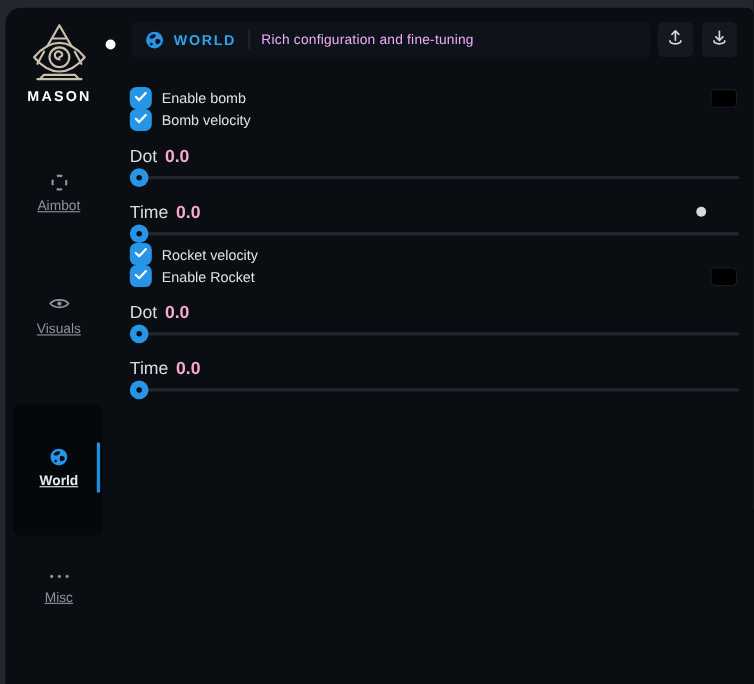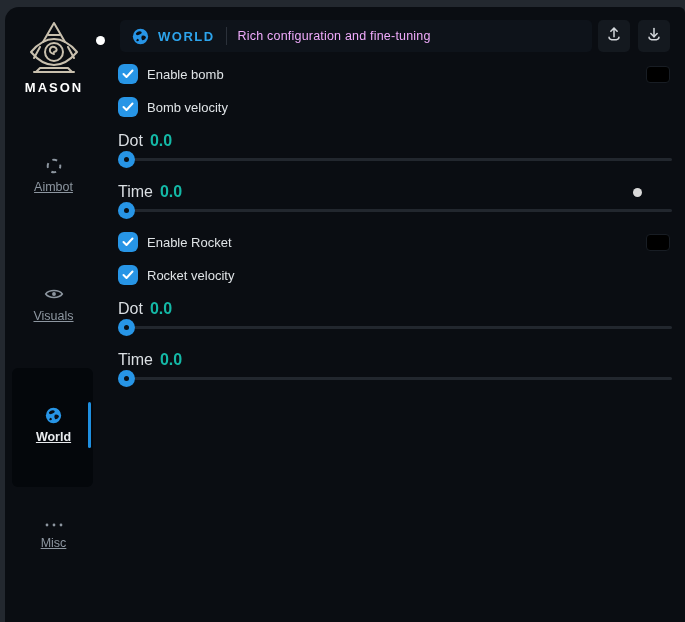--- a/index.html
+++ b/index.html
@@ -19,30 +19,30 @@
   
   .headerbar{position:absolute;left:115px;top:13px;width:472px;height:32px;background:#0e131a;
              border-radius:5px;display:flex;align-items:center;padding:0 12px;box-sizing:border-box;}
   .headerbar .h-icon{display:flex;align-items:center;margin-right:9px;}
   .h-title{font-size:13px;font-weight:bold;letter-spacing:1.5px;color:#2da4ec;}
   .h-divider{width:1px;height:18px;background:#2b313a;margin:0 11px;}
   .h-subtitle{font-size:12.5px;color:#f0abfc;letter-spacing:.2px;}
   .icon-btn{position:absolute;top:13px;width:32px;height:32px;background:#14191f;border-radius:5px;
             display:flex;align-items:center;justify-content:center;cursor:pointer;}
   
-  .rows{position:absolute;left:113px;top:45px;width:554px;text-align:center;}
-  .row-toggle{display:flex;align-items:center;height:20px;margin-top:13px;}
+  .rows{position:absolute;left:113px;top:60px;width:554px;text-align:center;}
+  .row-toggle{display:flex;align-items:center;height:20px;}
   .row-toggle.first{margin-top:12px;}
   .checkbox{width:20px;height:20px;border-radius:6px;background:#2795e6;display:flex;
             align-items:center;justify-content:center;cursor:pointer;flex:0 0 auto;}
   .t-label{margin-left:9px;font-size:13px;color:#dfe3e6;}
   .swatch{margin-left:auto;margin-right:2px;width:24px;height:17px;border-radius:4px;
           border:1px solid #181d24;box-sizing:border-box;cursor:pointer;}
   .row-slider-label{margin-top:15px;height:15px;font-size:16px;color:#dbdfe3;display:flex;gap:7px;}
-  .row-slider-label .val{color:#14b8a6;font-weight:bold;}
+  .row-slider-label .val{color:#f9a8d4;font-weight:bold;}
   .row-slider{position:relative;height:17px;margin-top:4px;cursor:pointer;}
   .track{position:absolute;left:0;right:0;top:7px;height:3px;background:#22272e;border-radius:2px;}
   .handle{position:absolute;top:0;width:17px;height:17px;border-radius:50%;background:#2795e6;
           display:flex;align-items:center;justify-content:center;}
   .handle .pupil{width:5px;height:5px;border-radius:50%;background:#0a1016;}
   
   .cursor-dot{position:absolute;border-radius:50%;}
 </style>
 </head>
 <body>
@@ -64,21 +64,21 @@
     </div>
     <div class="active-box"></div>
     <div class="active-bar"></div>
     <div id="sidebar-items">
         <div class="side-item" style="top: 150px;">
           <span class="s-icon"><svg width="18" height="18" viewBox="0 0 20 20">
               <circle cx="10" cy="10" r="7" fill="none" stroke="#8d96a0" stroke-width="2.2" stroke-dasharray="5.5 5.5" stroke-dashoffset="2.75"></circle>
             </svg></span>
           <div class="s-label">Aimbot</div>
         </div>
-        <div class="side-item" style="top: 279px; text-align: center;">
+        <div class="side-item" style="top: 262px; text-align: center;">
           <span class="s-icon"><svg width="20" height="14" viewBox="0 0 24 16">
               <path d="M2 8 C6 2.5 18 2.5 22 8 C18 13.5 6 13.5 2 8 Z" fill="none" stroke="#8d96a0" stroke-width="1.8"></path>
               <circle cx="12" cy="8" r="2.3" fill="#8d96a0"></circle>
             </svg></span>
           <div class="s-label">Visuals</div>
         </div>
         <div class="side-item active" style="top: 400px;">
           <span class="s-icon"><svg width="17" height="17" viewBox="0 0 20 20">
               <circle cx="10" cy="10" r="9" fill="#2795e6"></circle>
               <path d="M4.5 6.5 Q7 3 10.5 4 Q12.5 5.2 10 7.2 Q7 9.2 5 8 Z" fill="#0a0d12"></path>
@@ -164,30 +164,30 @@
           <div class="handle" style="left: calc(0% + 0px);">
             <span class="pupil"></span>
           </div>
         </div>
         <div class="row-toggle">
           <div class="checkbox">
             <span><svg width="12" height="10" viewBox="0 0 12 10">
                 <path d="M1.5 5 L4.5 8 L10.5 1.5" stroke="#ffffff" stroke-width="2" fill="none" stroke-linecap="round" stroke-linejoin="round"></path>
               </svg></span>
           </div>
+          <span class="t-label">Rocket velocity</span>
+        </div>
+        <div class="row-toggle">
+          <div class="checkbox">
+            <span><svg width="12" height="10" viewBox="0 0 12 10">
+                <path d="M1.5 5 L4.5 8 L10.5 1.5" stroke="#ffffff" stroke-width="2" fill="none" stroke-linecap="round" stroke-linejoin="round"></path>
+              </svg></span>
+          </div>
           <span class="t-label">Enable Rocket</span>
           <div class="swatch" style="background: rgb(0, 0, 0);"></div>
-        </div>
-        <div class="row-toggle">
-          <div class="checkbox">
-            <span><svg width="12" height="10" viewBox="0 0 12 10">
-                <path d="M1.5 5 L4.5 8 L10.5 1.5" stroke="#ffffff" stroke-width="2" fill="none" stroke-linecap="round" stroke-linejoin="round"></path>
-              </svg></span>
-          </div>
-          <span class="t-label">Rocket velocity</span>
         </div>
         <div class="row-slider-label">
           <span>Dot</span>
           <span class="val">0.0</span>
         </div>
         <div class="row-slider">
           <div class="track"></div>
           <div class="handle" style="left: calc(0% + 0px);">
             <span class="pupil"></span>
           </div>

